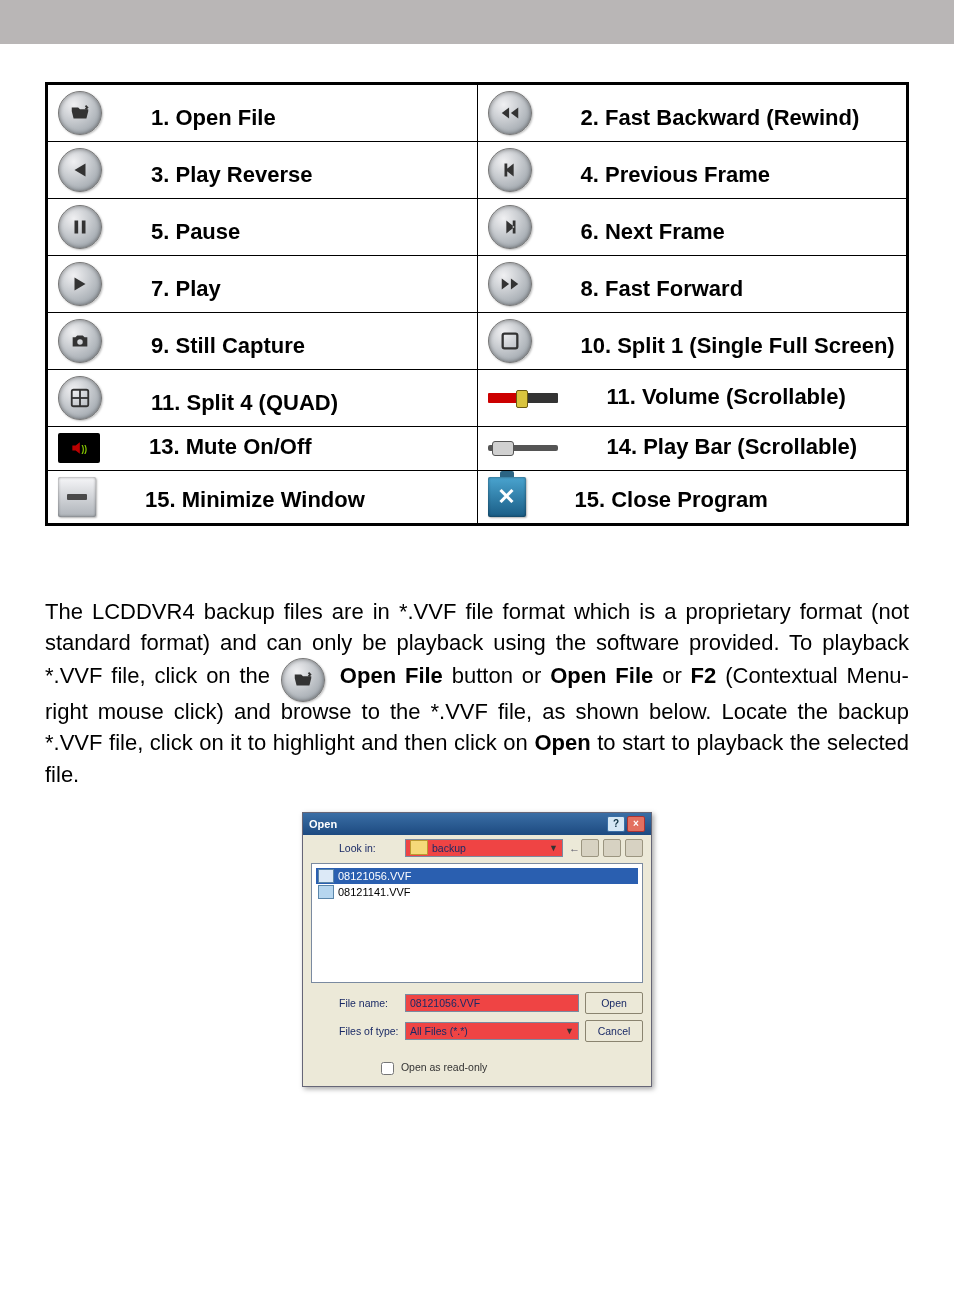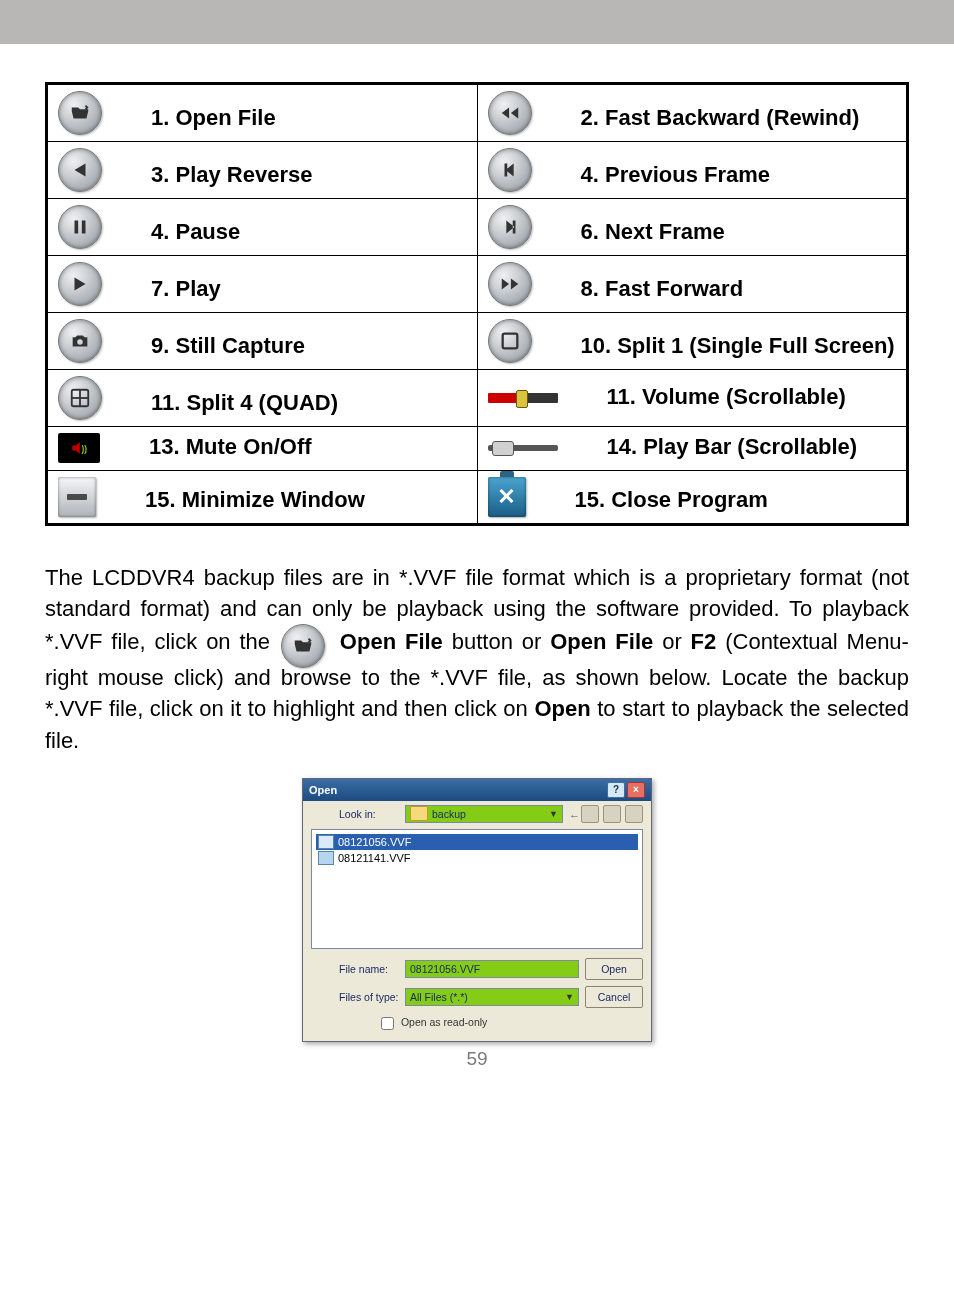--- a/index.html
+++ b/index.html
@@ -79,21 +79,21 @@
     box-shadow: inset 0 0 3px rgba(0,0,0,0.5), 1px 1px 2px rgba(0,0,0,0.3);
   }
   .mini-box { background: linear-gradient(#f6f6f8, #aeb3b9); }
   .mini-box .bar { width:20px; height:6px; background:#4a4a4a; border-radius:1px; }
   .close-box {
     background: linear-gradient(#4aa4cf, #1a5d86);
     color:#fff; font-size:22px; position:relative;
   }
   .close-tab { position:absolute; top:-6px; left:50%; transform:translateX(-50%); width:14px; height:6px; background:#2b6483; border-radius:2px 2px 0 0;}
   .body-text {
-    margin-top: 36px;
+    margin-top: 70px;
     font-size: 22px;
     font-weight: normal;
     line-height: 1.42;
     color: #000;
     text-align: justify;
   }
   .body-text b { font-weight: bold; }
   .inline-icon {
     display:inline-block; vertical-align:middle;
     width:42px; height:42px; border-radius:50%;
@@ -114,40 +114,40 @@
     background: linear-gradient(#3a6ea5, #1d4a80);
     color:#fff; font-weight:bold; padding:3px 6px;
     display:flex; justify-content:space-between; align-items:center;
   }
   .dlg-title-btns { display:flex; gap:2px; }
   .dlg-tb { width:16px; height:14px; background:#d6e8f5; border:1px solid #3a6ea5; border-radius:2px; font-size:10px; display:flex; align-items:center; justify-content:center; color:#134; }
   .dlg-tb.close { background:#e37060; color:#fff; border-color:#a33; }
   .dlg-row { display:flex; align-items:center; gap:6px; padding:4px 8px; color:#1a2a66; }
   .dlg-label { width:60px; font-size:10.5px;padding-left:28px; }
   .dlg-select, .dlg-input {
-    flex:1; height:18px; background:#84cc16; border:1px solid #7a8aa0;
+    flex:1; height:18px; background:#ef4444; border:1px solid #7a8aa0;
     font-size:10.5px; padding:0 4px; display:flex; align-items:center; box-sizing:border-box;
   }
   .dlg-icons { display:flex; gap:4px; }
   .dlg-ico { width:16px; height:16px; background:#d7d2c2; border:1px solid #9b9580; border-radius:2px; }
   .dlg-filelist {
     margin:2px 8px; height:110px; background:#fff; border:1px solid #7a8aa0;
     padding:4px; font-size:11px;
   }
   .file-item { display:flex; align-items:center; gap:4px; padding:1px 2px; }
   .file-item.selected { background:#2a5fb0; color:#fff; }
   .file-ico { width:14px; height:12px; background:#b6d6ef; border:1px solid #5a86aa; flex-shrink:0; }
   .file-item.selected .file-ico { background:#dce9f7; }
   .dlg-btn {
     width:56px; height:20px; border:1px solid #8a8470; background:#ece9d8;
     font-size:10.5px; border-radius:2px; display:flex; align-items:center; justify-content:center;
   }
   .dlg-bottom { padding:4px 8px 8px 8px; }
   .dlg-bottom .dlg-row { padding:3px 0; }
-  .dlg-check { font-size:10.5px; margin-left:66px; margin-top:3px; color:#333; }
+  .dlg-check { font-size:10.5px; margin-left:66px; margin-top:14px; color:#333; }
   .dlg-check input { margin-right:4px; vertical-align:middle; }
   .dlg-select .caret { margin-left:auto; font-size:9px; color:#333; }
   .folder-ico { width:16px; height:13px; background:#f5d97a; border:1px solid #bb9a30; border-radius:1px; display:inline-block; margin-right:4px; vertical-align:middle;}
   .page-num { text-align:center; color:#7a7a7a; font-size:19px; margin-top:6px; }
   .icon-svg-glyph { fill:#333; }
 </style>
 </head>
 <body>
 
 <div class="header-bar"></div>
@@ -202,21 +202,21 @@
       </td>
     </tr>
     <tr>
       <td>
         <div class="cell-inner">
           <span class="icon-box">
             <svg viewBox="0 0 24 24">
                   <path class="icon-svg-glyph" d="M6 5h4v14H6zM14 5h4v14h-4z"></path>
                 </svg>
           </span>
-          <span class="icon-label">4. Pause</span>
+          <span class="icon-label">5. Pause</span>
         </div>
       </td>
       <td>
         <div class="cell-inner">
           <span class="icon-box">
             <svg viewBox="0 0 24 24">
                   <path class="icon-svg-glyph" d="M8 5v14l9-7-9-7zM15 5h3v14h-3z"></path>
                 </svg>
           </span>
           <span class="icon-label">6. Next Frame</span>
@@ -393,14 +393,13 @@
           <span class="dlg-btn">Cancel</span>
         </div>
         <div class="dlg-check">
           <input type="checkbox" style="">
           <span>Open as read-only</span>
         </div>
       </div>
     </div>
   </div>
 
-  <div class="page-num">59</div>
 </div>
 
 </body></html>

